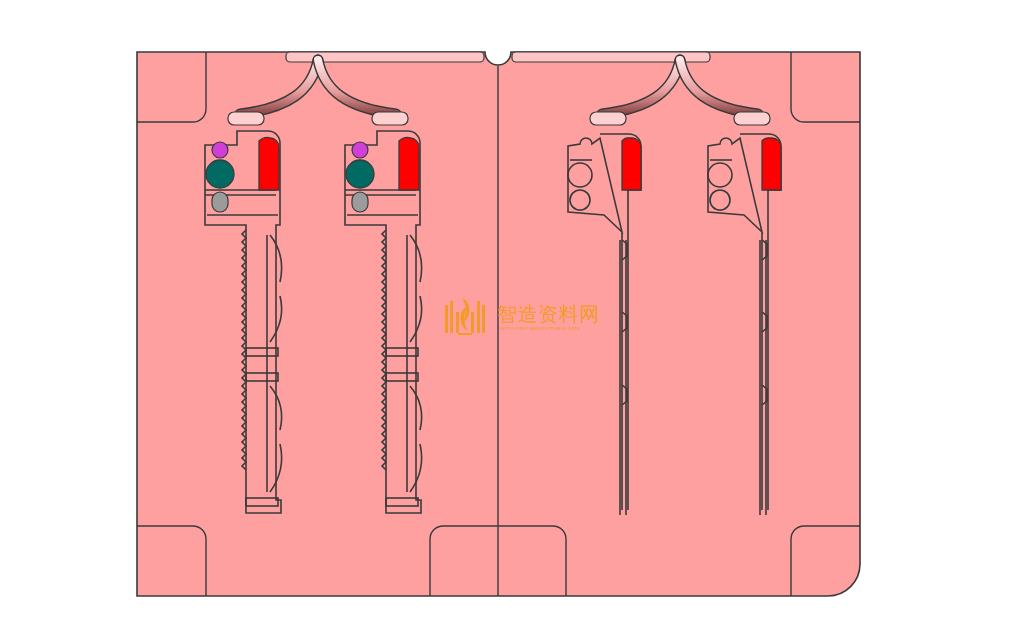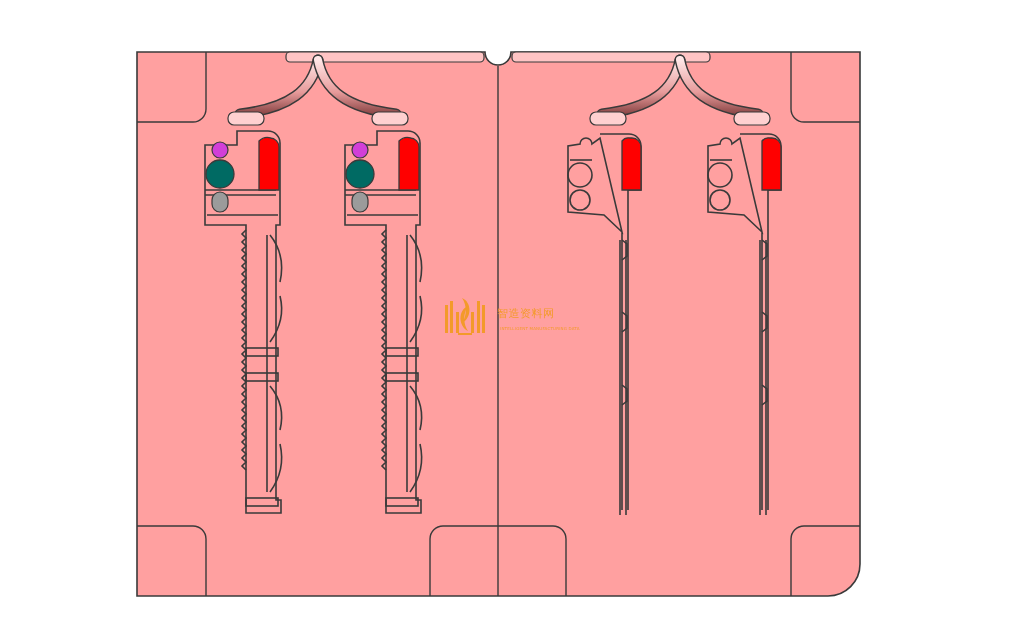--- a/index.html
+++ b/index.html
@@ -1,18 +1,18 @@
 <!DOCTYPE html>
 <html><head>
 <meta charset="utf-8">
 <style>
   html, body { margin: 0; padding: 0; background: #ffffff; }
   body { width: 1027px; height: 638px; position: relative; overflow: hidden; font-family: "DejaVu Sans", sans-serif; }
   #canvas { position: absolute; left: 0; top: 0; }
-  .wm-text { position: absolute; left: 497px; top: 306px; color: #f39a2a; font-size: 11px; letter-spacing: 0.5px; line-height: 16px; font-family: "DejaVu Sans", sans-serif; white-space: nowrap; }
+  .wm-text { position: absolute; left: 497px; top: 306px; color: #f39a2a; font-size: 20px; letter-spacing: 0.5px; line-height: 16px; font-family: "DejaVu Sans", sans-serif; white-space: nowrap; }
   .wm-sub { position: absolute; left: 500px; top: 326px; color: #f39a2a; font-size: 4px; letter-spacing: 0.2px; white-space: nowrap; font-family: "DejaVu Sans", sans-serif; }
 </style>
 </head>
 <body>
 
 <svg id="canvas" width="1027" height="638" viewBox="0 0 1027 638" xmlns="http://www.w3.org/2000/svg">
   <defs>
     <linearGradient id="runnerGrad" x1="0" y1="0" x2="1" y2="0">
       <stop offset="0" stop-color="#7a3b3b"></stop>
       <stop offset="0.45" stop-color="#ffe3e3"></stop>

